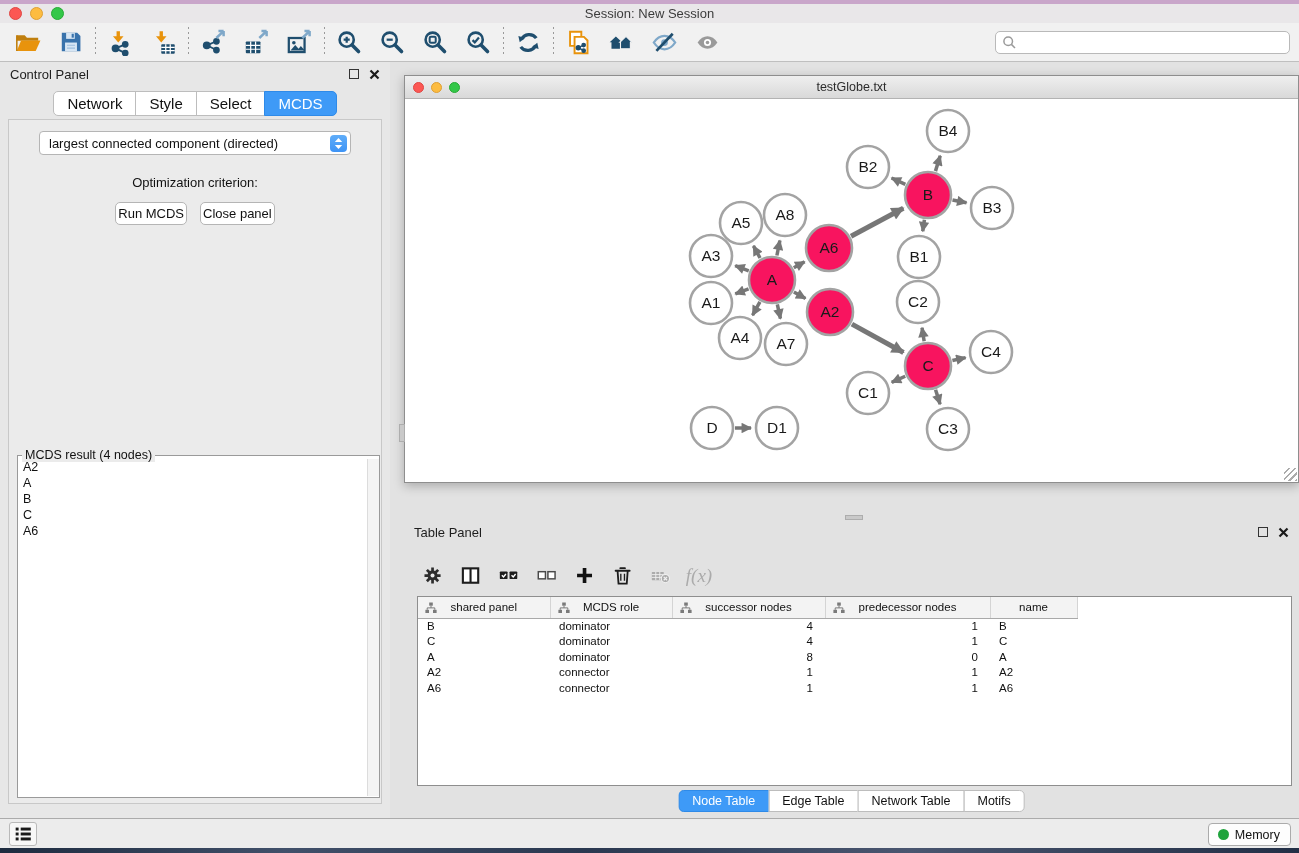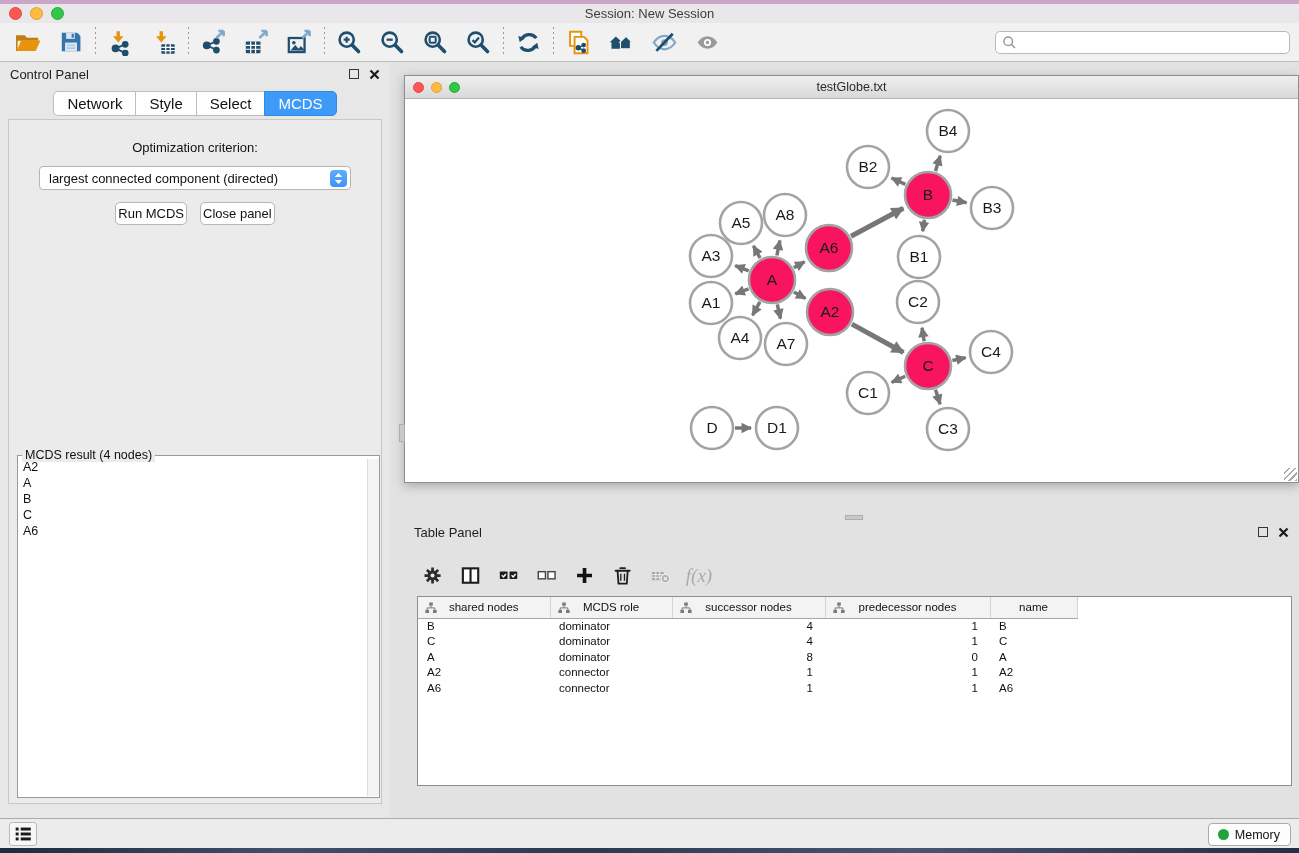--- a/index.html
+++ b/index.html
@@ -291,32 +291,32 @@
         </svg>
       </span>
   </div>
   <div id="cp-tabs">
       <span class="seg">Network</span>
       <span class="seg">Style</span>
       <span class="seg">Select</span>
       <span class="seg active">MCDS</span>
     </div>
   <div id="cp-content">
-    <div id="opt-label">Optimization criterion:</div>
     <div id="criterion-select">
       <span id="criterion-value">largest connected component (directed)</span>
       <span id="criterion-stepper">
         <svg width="9" height="6" viewBox="0 0 9 6">
             <path d="M0.8 5L4.5 1l3.7 4z" fill="#fff"></path>
           </svg>
         <svg width="9" height="6" viewBox="0 0 9 6">
             <path d="M0.8 1l3.7 4 3.7-4z" fill="#fff"></path>
           </svg>
       </span>
     </div>
+    <div id="opt-label">Optimization criterion:</div>
     <div class="btn-row">
       <button class="push-btn">Run MCDS</button>
       <button class="push-btn">Close panel</button>
     </div>
     <div id="result-fieldset">
       <span id="result-legend">MCDS result (4 nodes)</span>
       <div id="result-list">
           <div class="result-item">A2</div>
           <div class="result-item">A</div>
           <div class="result-item">B</div>
@@ -534,21 +534,21 @@
         </colgroup>
       <thead>
           <tr id="table-head-row">
             <th><svg class="hier" width="12" height="12" viewBox="0 0 12 12">
                 <g fill="#7A7A7A">
                   <rect x="4.2" y="0.5" width="3.6" height="3.2"></rect>
                   <rect x="0.4" y="7.8" width="3.6" height="3.2"></rect>
                   <rect x="8" y="7.8" width="3.6" height="3.2"></rect>
                 </g>
                 <path d="M6 3.7v2.2M2.2 7.8V5.9h7.6v1.9" fill="none" stroke="#7A7A7A" stroke-width="1"></path>
-              </svg><span>shared nodes</span></th>
+              </svg><span>shared panel</span></th>
             <th><svg class="hier" width="12" height="12" viewBox="0 0 12 12">
                 <g fill="#7A7A7A">
                   <rect x="4.2" y="0.5" width="3.6" height="3.2"></rect>
                   <rect x="0.4" y="7.8" width="3.6" height="3.2"></rect>
                   <rect x="8" y="7.8" width="3.6" height="3.2"></rect>
                 </g>
                 <path d="M6 3.7v2.2M2.2 7.8V5.9h7.6v1.9" fill="none" stroke="#7A7A7A" stroke-width="1"></path>
               </svg><span>MCDS role</span></th>
             <th><svg class="hier" width="12" height="12" viewBox="0 0 12 12">
                 <g fill="#7A7A7A">
@@ -601,20 +601,26 @@
           <tr>
             <td>A6</td>
             <td>connector</td>
             <td class="num">1</td>
             <td class="num">1</td>
             <td>A6</td>
           </tr>
         </tbody>
     </table>
   </div>
+  <div id="tp-tabs">
+      <span class="seg active">Node Table</span>
+      <span class="seg">Edge Table</span>
+      <span class="seg">Network Table</span>
+      <span class="seg">Motifs</span>
+    </div>
 </div>
 
 <div id="status-bar" class="abs">
   <button id="list-btn">
     <svg width="22" height="22" viewBox="0 0 24 24">
         <g fill="#1a1a1a">
           <rect x="4" y="5" width="3.2" height="3.2"></rect>
           <rect x="9.5" y="5" width="11" height="3.2"></rect>
           <rect x="4" y="10.4" width="3.2" height="3.2"></rect>
           <rect x="9.5" y="10.4" width="11" height="3.2"></rect>

